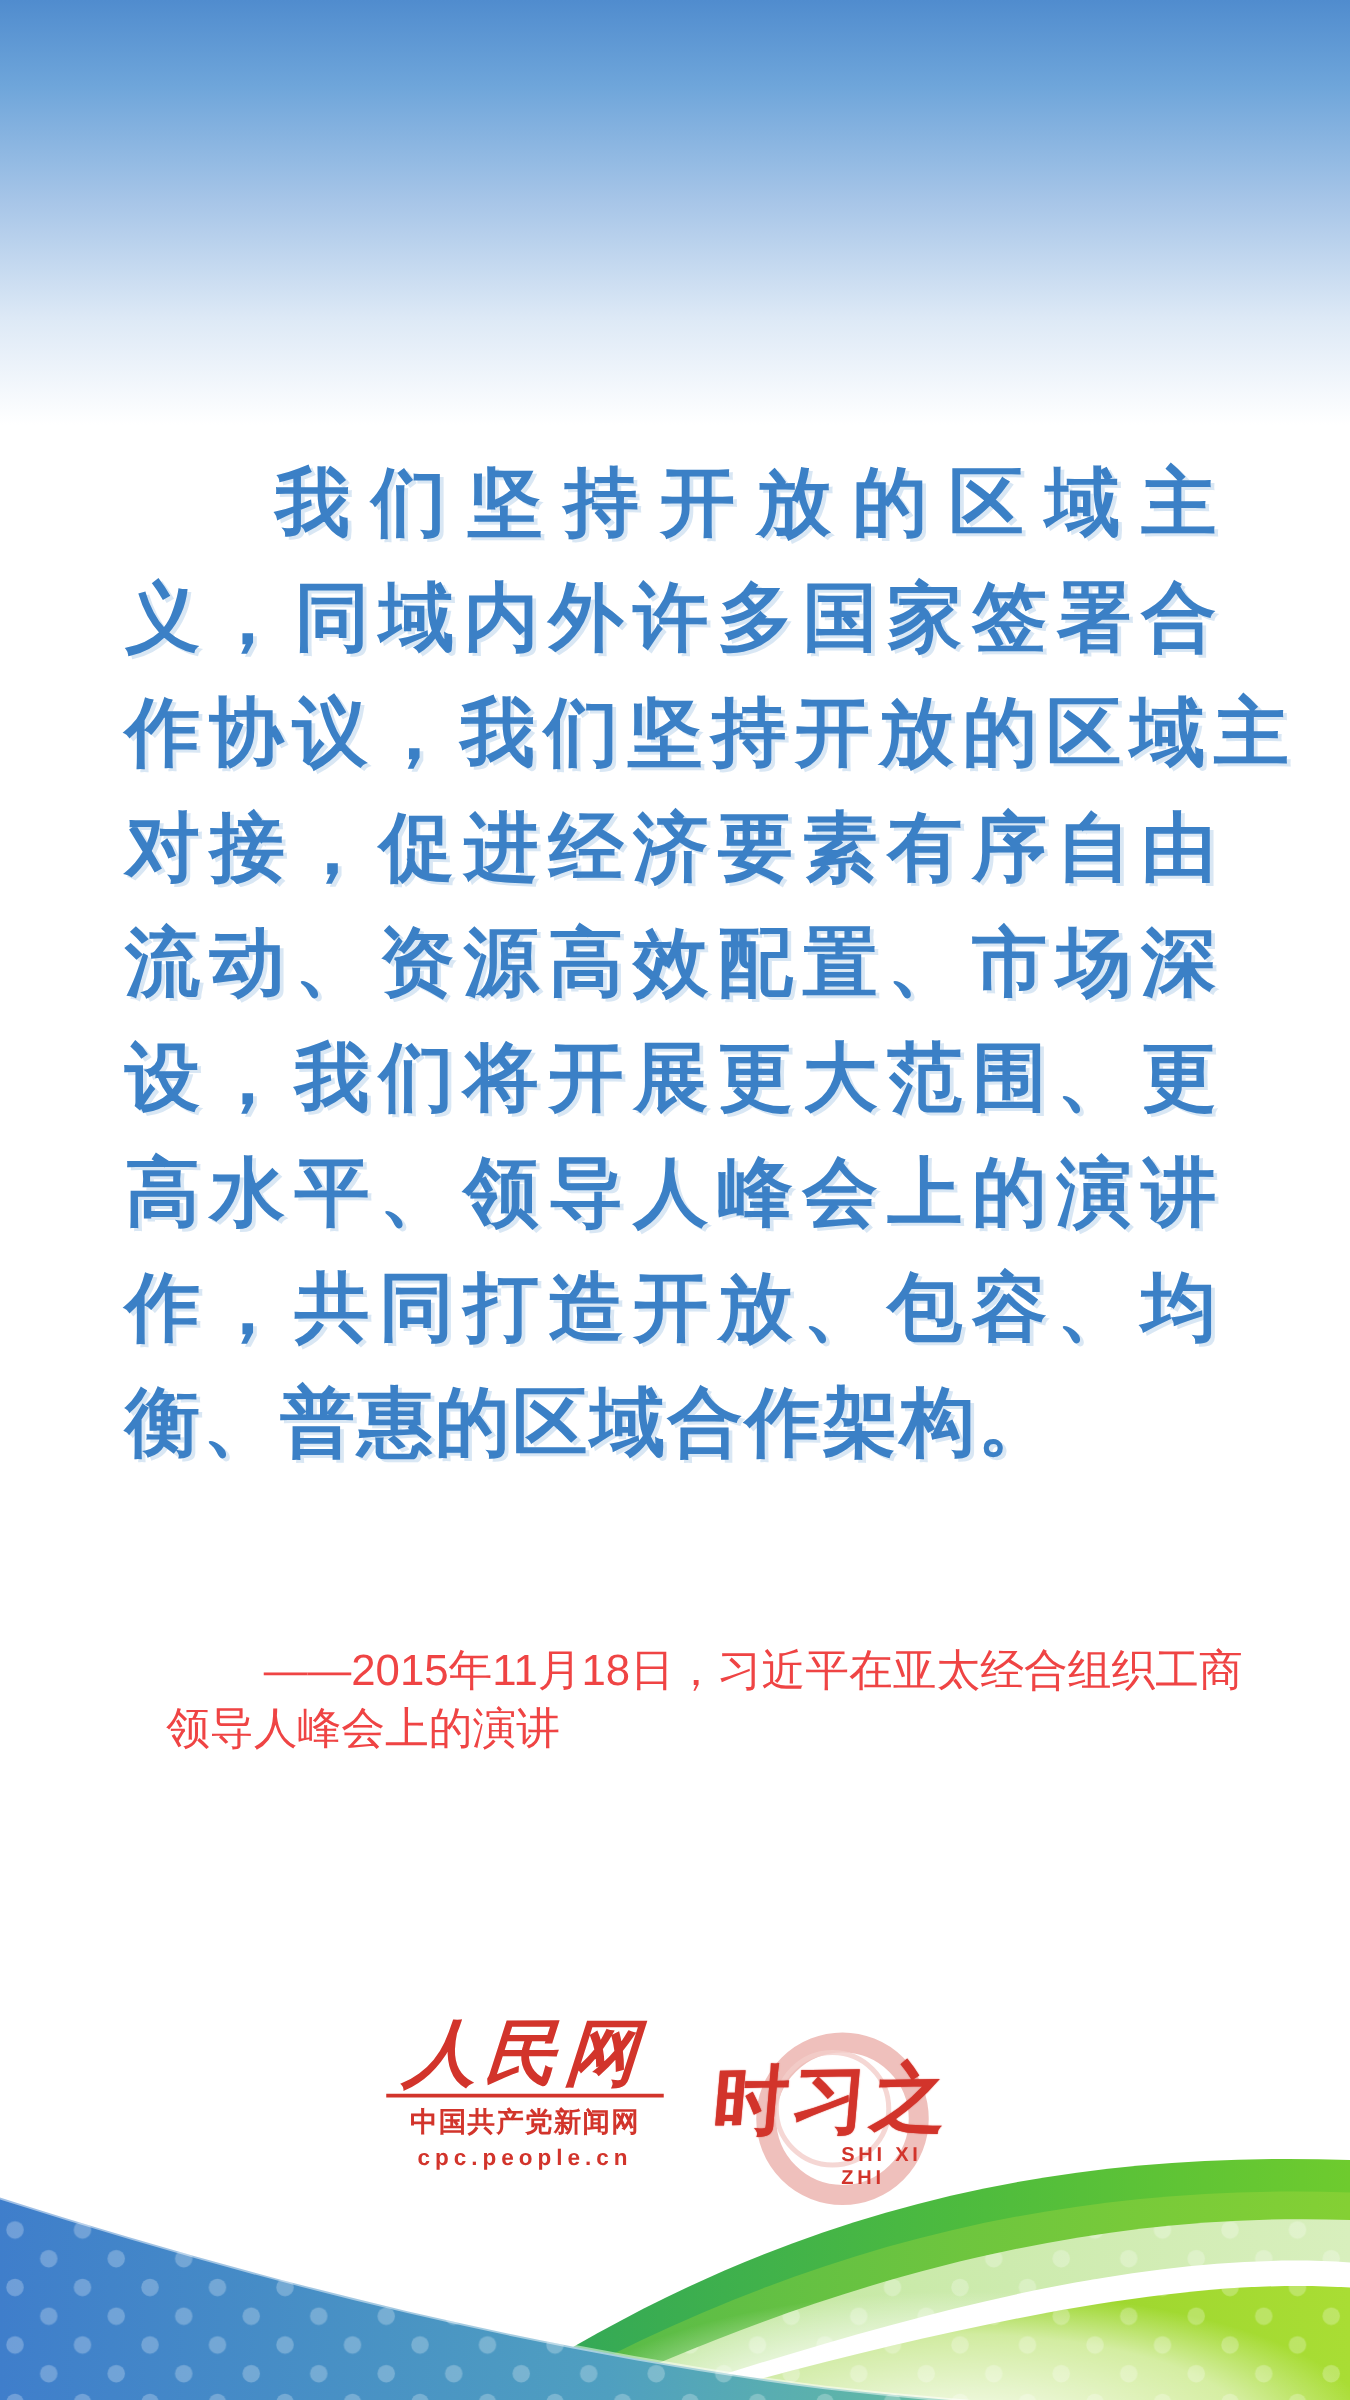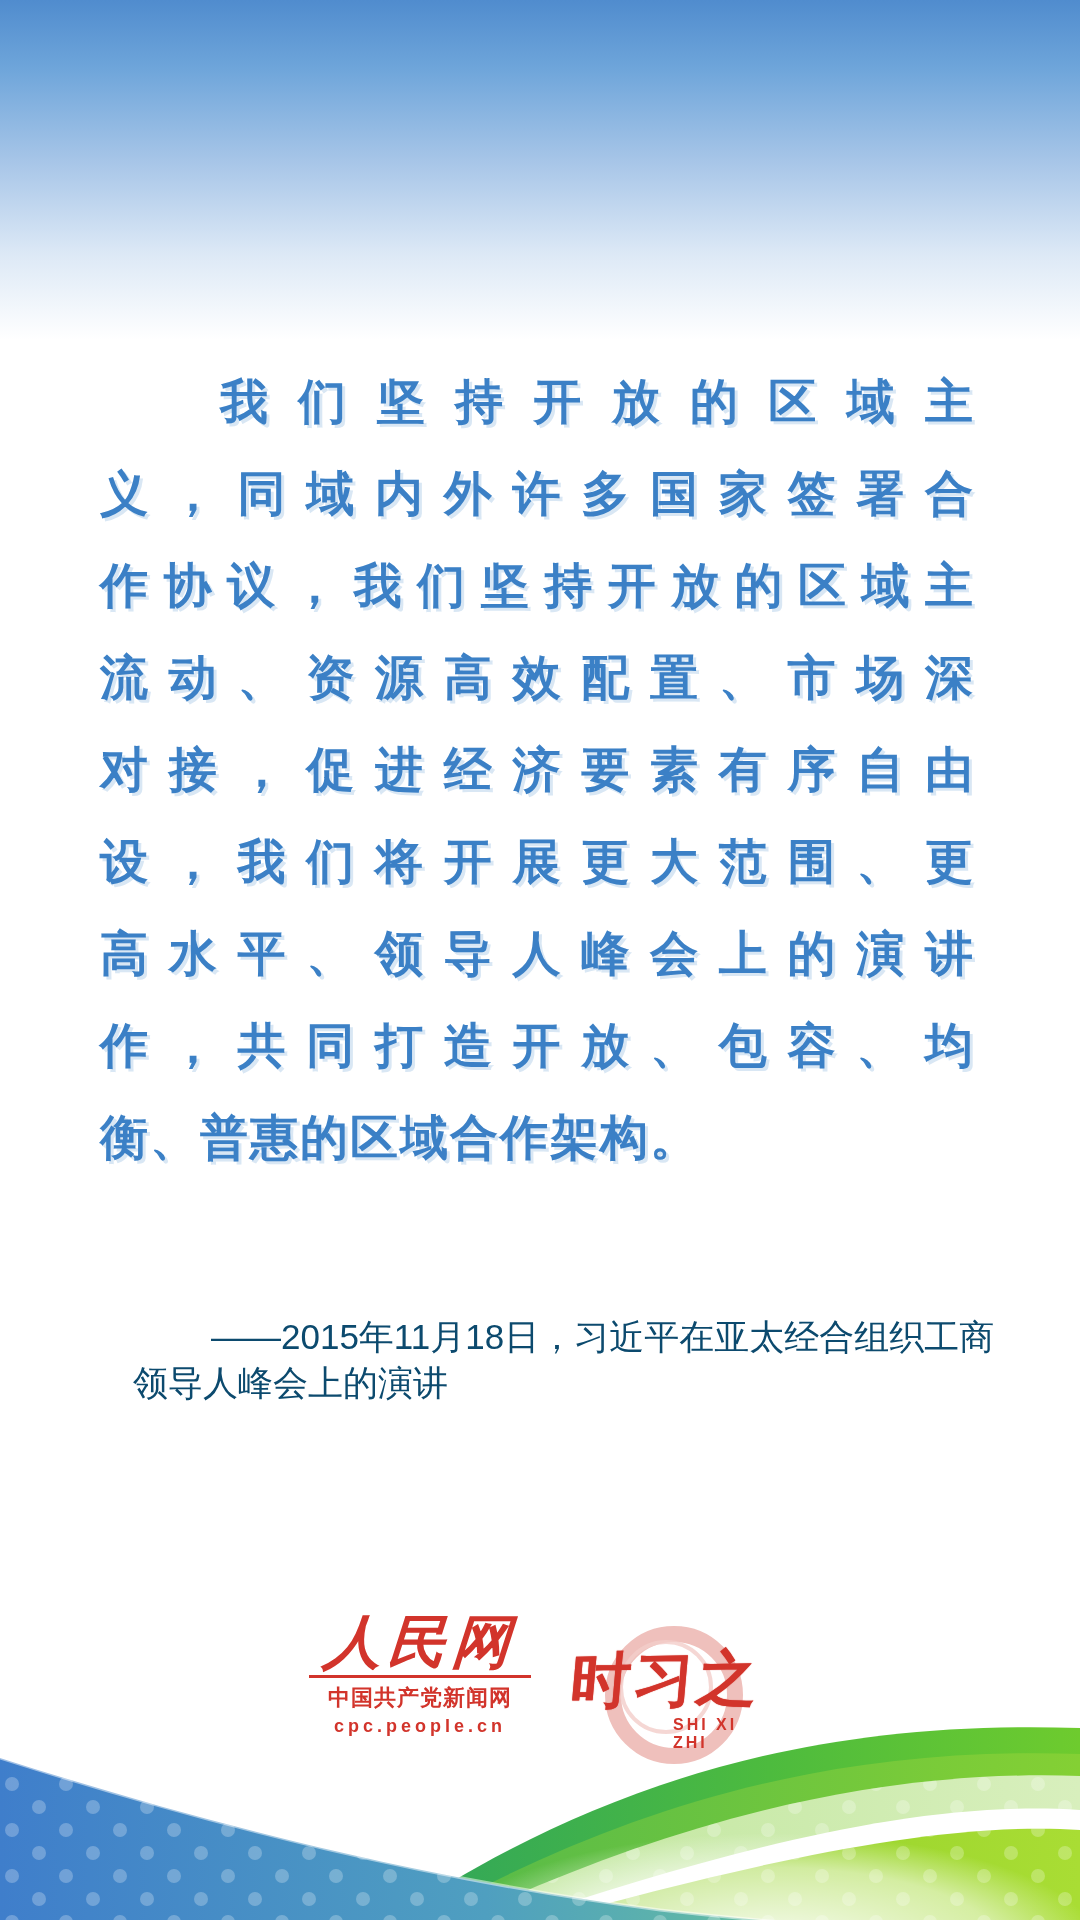--- a/index.html
+++ b/index.html
@@ -11,33 +11,33 @@
   
   .top-gradient{
     position:absolute;left:0;top:0;width:1080px;height:340px;
     background:linear-gradient(180deg,#508cce 0%,#6ea5da 20%,#a8c6e8 48%,#dde9f6 75%,#ffffff 100%);
   }
   
   .quote{
     position:absolute;left:100px;top:356px;width:880px;
     font-family:"Liberation Serif","DejaVu Serif",serif;
     font-weight:bold;
-    font-size:48px;line-height:92px;color:#3b80c6;
+    font-size:60px;line-height:92px;color:#3b80c6;
     text-shadow:3px 3px 0 rgba(130,175,220,0.30);
   }
   .q-line{
     text-align:justify;text-align-last:justify;
     letter-spacing:7px;height:92px;white-space:nowrap;
   }
   .q-first{text-indent:120px;}
   .q-last{text-align-last:left;letter-spacing:2px;}
   
   .attribution{
     position:absolute;left:133px;top:1314px;width:860px;
-    font-size:35px;line-height:46px;color:#0c4a6e;font-weight:500;
+    font-size:35px;line-height:46px;color:#ef4444;font-weight:500;
   }
   .attr-line{white-space:nowrap;}
   .attr-indent{padding-left:78px;}
   
   .footer{
     position:absolute;top:1612px;left:0;width:1080px;
     display:flex;justify-content:center;align-items:flex-start;gap:40px;
   }
   .people-logo{display:flex;flex-direction:column;align-items:center;color:#d2342b;}
   .people-name{
@@ -72,22 +72,22 @@
 </style>
 </head>
 <body>
 
 <div class="top-gradient"></div>
 
 <div class="quote">
   <div class="q-line q-first">我们坚持开放的区域主</div>
   <div class="q-line">义，同域内外许多国家签署合</div>
   <div class="q-line">作协议，我们坚持开放的区域主</div>
+  <div class="q-line">对接，促进经济要素有序自由</div>
   <div class="q-line">流动、资源高效配置、市场深</div>
-  <div class="q-line">对接，促进经济要素有序自由</div>
   <div class="q-line">设，我们将开展更大范围、更</div>
   <div class="q-line">高水平、领导人峰会上的演讲</div>
   <div class="q-line">作，共同打造开放、包容、均</div>
   <div class="q-line q-last">衡、普惠的区域合作架构。</div>
 </div>
 
 <div class="attribution">
   <div class="attr-line attr-indent">——2015年11月18日，习近平在亚太经合组织工商</div>
   <div class="attr-line">领导人峰会上的演讲</div>
 </div>

